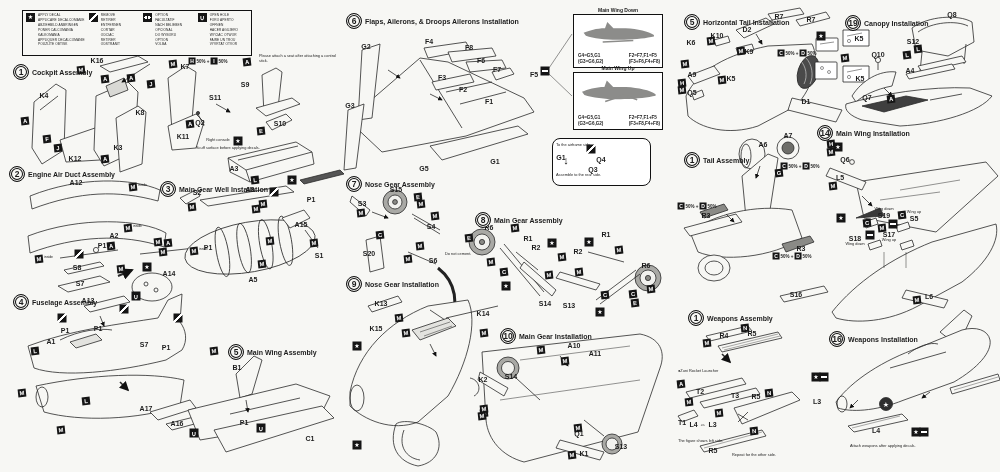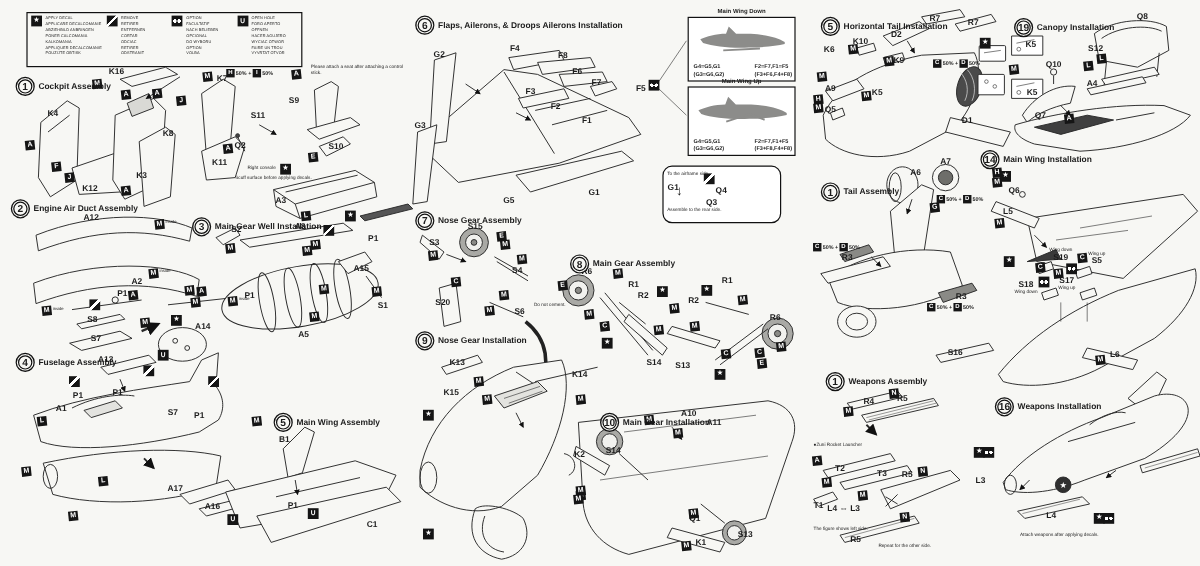--- a/index.html
+++ b/index.html
@@ -416,21 +416,21 @@
       <span class="steptitle">Nose Gear Assembly</span>
     </div>
     <div class="step" style="left: 475px; top: 212px;">
       <span class="stepnum">8</span>
       <span class="steptitle">Main Gear Assembly</span>
     </div>
     <div class="step" style="left: 346px; top: 276px;">
       <span class="stepnum">9</span>
       <span class="steptitle">Nose Gear Installation</span>
     </div>
-    <div class="step" style="left: 500px; top: 344px;">
+    <div class="step" style="left: 500px; top: 328px;">
       <span class="stepnum">10</span>
       <span class="steptitle">Main Gear Installation</span>
     </div>
     <div class="step" style="left: 684px; top: 14px;">
       <span class="stepnum">5</span>
       <span class="steptitle">Horizontal Tail Installation</span>
     </div>
     <div class="step" style="left: 845px; top: 15px;">
       <span class="stepnum">19</span>
       <span class="steptitle">Canopy Installation</span>

